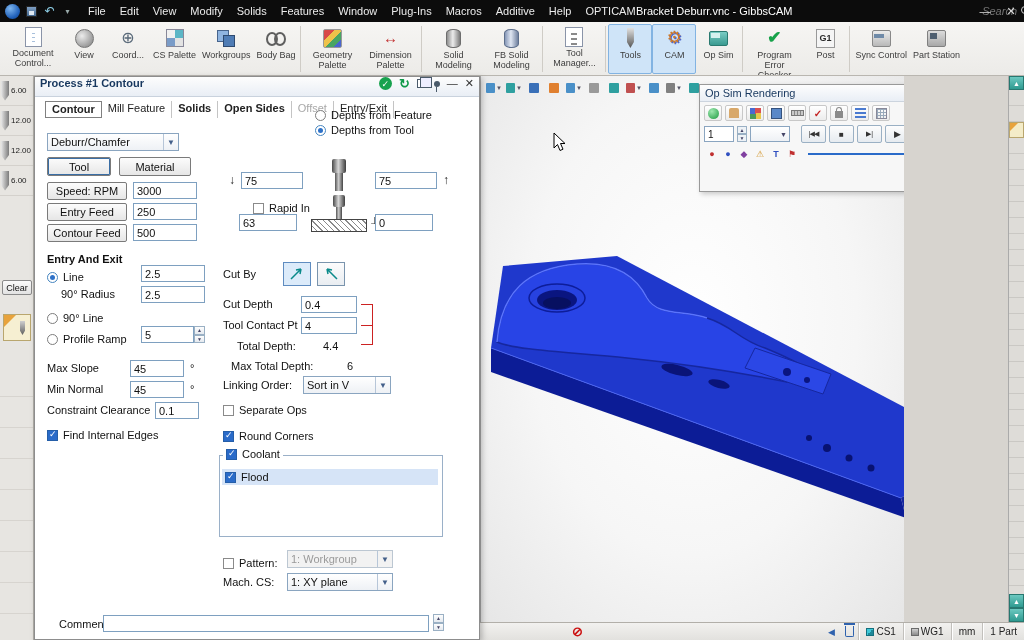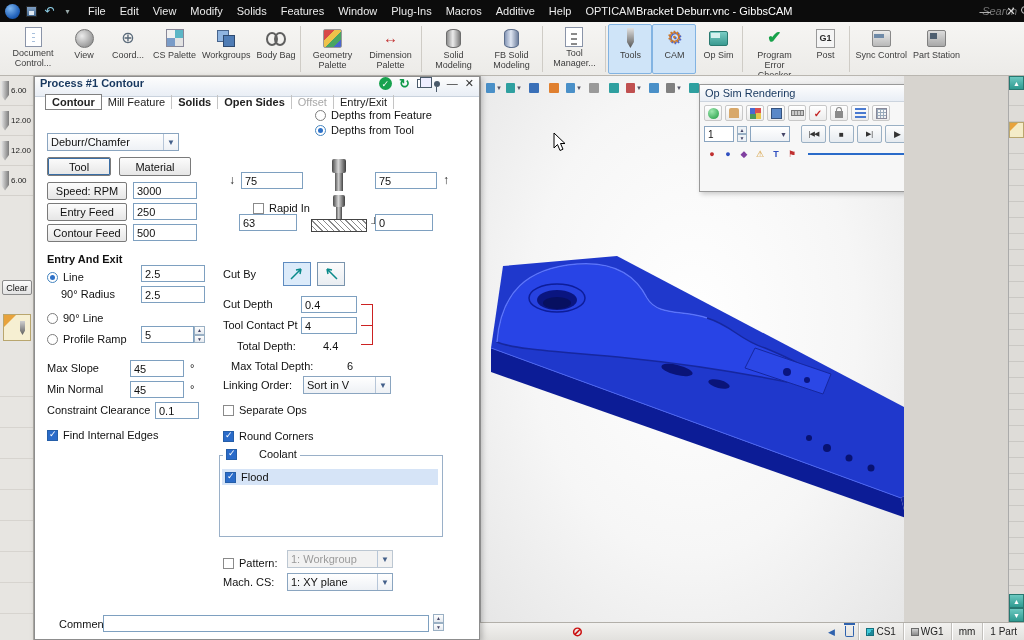--- a/index.html
+++ b/index.html
@@ -77,21 +77,21 @@
   #pd-titlebar{position:absolute;left:0;top:0;right:0;height:20px;background:linear-gradient(#fdfdfd,#e9eef5);border-bottom:1px solid #c9d2dd;display:flex;align-items:flex-start;padding:0 5px}
   #pd-title{font-weight:bold;color:#17375e;font-size:11px}
   #pd-icons{margin-left:auto;display:flex;align-items:center;gap:7px}
   .ok-icon{width:13px;height:13px;border-radius:50%;background:#17a24e;color:#fff;font-size:9px;display:flex;align-items:center;justify-content:center}
   .redo-icon{color:#0f9a49;font-weight:bold;font-size:13px;line-height:13px}
   .float-icon{width:10px;height:9px;border:1px solid #4a5a6a;position:relative;background:#fff}
   .float-icon::before{content:"";position:absolute;left:2px;top:-3px;width:10px;height:9px;border:1px solid #4a5a6a;background:#eef}
   .pin-icon{width:6px;height:6px;border-radius:50%;background:#4a5a6a;position:relative}
   .pin-icon::after{content:"";position:absolute;left:2px;top:6px;width:1.5px;height:5px;background:#4a5a6a}
   .mini-icon{color:#333;font-size:11px;line-height:11px}
-  #pd-tabs{position:absolute;left:10px;top:16px;display:flex;align-items:center;height:17px;font-size:11px}
+  #pd-tabs{position:absolute;left:10px;top:24px;display:flex;height:17px;font-size:11px}
   .tab{padding:1px 6px;border-right:1px solid #c4c4c4;color:#222}
   .tab.active{border:1px solid #808080;background:#fff;font-weight:bold}
   .tab.b{font-weight:bold}
   .tab.dis{color:#a8a8a8}
   .frow{position:absolute;display:flex;align-items:flex-end;gap:5px;height:18px;font-size:11px;white-space:nowrap}
   .fld{position:absolute;height:17px;border:1px solid #7ea0c0;background:#fff;font-size:11px;display:flex;align-items:center;padding:0 3px}
   .btn{position:absolute;height:19px;background:linear-gradient(#fcfcfc,#e6e6e6);border:1px solid #7a7a7a;border-radius:2px;font-size:11px;display:flex;align-items:center;justify-content:center}
   .btn.def{box-shadow:0 0 0 1px #3a6ea5 inset}
   .lbl{position:absolute;font-size:11px;white-space:nowrap}
   .sel{position:absolute;height:18px;border:1px solid #8aa5c0;background:linear-gradient(#ffffff,#eef1f5);display:flex;align-items:center;font-size:11px;padding:0 3px}
@@ -114,21 +114,21 @@
   .toolglyphB{position:absolute;width:76px;height:42px}
   .toolglyphB .tg-tool{position:absolute;left:30px;top:0;width:12px;height:12px;background:linear-gradient(90deg,#4a4a4a,#d8d8d8 45%,#3d3d3d);border-radius:2px}
   .toolglyphB .tg-shank{position:absolute;left:33px;top:12px;width:6px;height:14px;background:linear-gradient(90deg,#555,#ccc 45%,#444)}
   .toolglyphB .tg-stock{position:absolute;left:8px;top:24px;width:56px;height:13px;border:1px solid #444;background:repeating-linear-gradient(45deg,#fff 0 3px,#8a8a8a 3px 4px)}
   .toolglyphB .tg-perp{position:absolute;right:0;top:20px;font-size:10px;color:#333}
   .cutby-btn{position:absolute;width:28px;height:24px;border:1px solid #7a94ad;background:linear-gradient(#fcfcfc,#e9edf1);display:flex;align-items:center;justify-content:center}
   .cutby-btn.sel-on{background:#dcebfa;border-color:#5f8cc0}
   #red-bracket{position:absolute;left:326px;top:227px;width:12px;height:41px;border-top:1px solid #cc2222;border-right:1px solid #cc2222;border-bottom:1px solid #cc2222}
   #red-bracket .midstub{position:absolute;left:0;top:20px;width:12px;height:1px;background:#cc2222}
   #coolant-group{position:absolute;left:184px;top:378px;width:224px;height:82px;border:1px solid #9ab0c8;background:#fff}
-  #coolant-chk{position:absolute;left:188px;top:371px;background:#fff;padding:0 3px;display:flex;align-items:center;gap:22px;font-size:11px}
+  #coolant-chk{position:absolute;left:188px;top:371px;background:#fff;padding:0 3px;display:flex;align-items:center;gap:5px;font-size:11px}
   #flood-row{position:absolute;left:187px;top:392px;width:216px;height:16px;background:#d6e4f7;display:flex;align-items:center;gap:5px;padding:0 3px;font-size:11px}
   #comment-input{position:absolute;left:68px;top:538px;width:326px;height:17px;border:1px solid #7ea0c0;background:#fff;font-size:11px;font-family:"Liberation Sans",sans-serif;padding:0 3px;outline:none}
 
   
   #viewport{position:absolute;left:480px;top:76px;width:424px;height:546px;background:radial-gradient(ellipse at 50% 45%,#ffffff 0%,#f6f6f6 55%,#e6e6e6 100%);border-left:1px solid #a8a8a8;overflow:hidden}
   #vp-toolbar{position:absolute;left:4px;top:4px;display:flex;gap:2px;align-items:center}
   .vt-btn{width:18px;height:16px;display:flex;align-items:center;justify-content:center;gap:1px;border:1px solid transparent;border-radius:2px}
   .vt-sq{width:10px;height:10px;border-radius:1px}
   .vt-caret{font-size:6px;color:#556}
   #part-svg{position:absolute;left:6px;top:176px}

